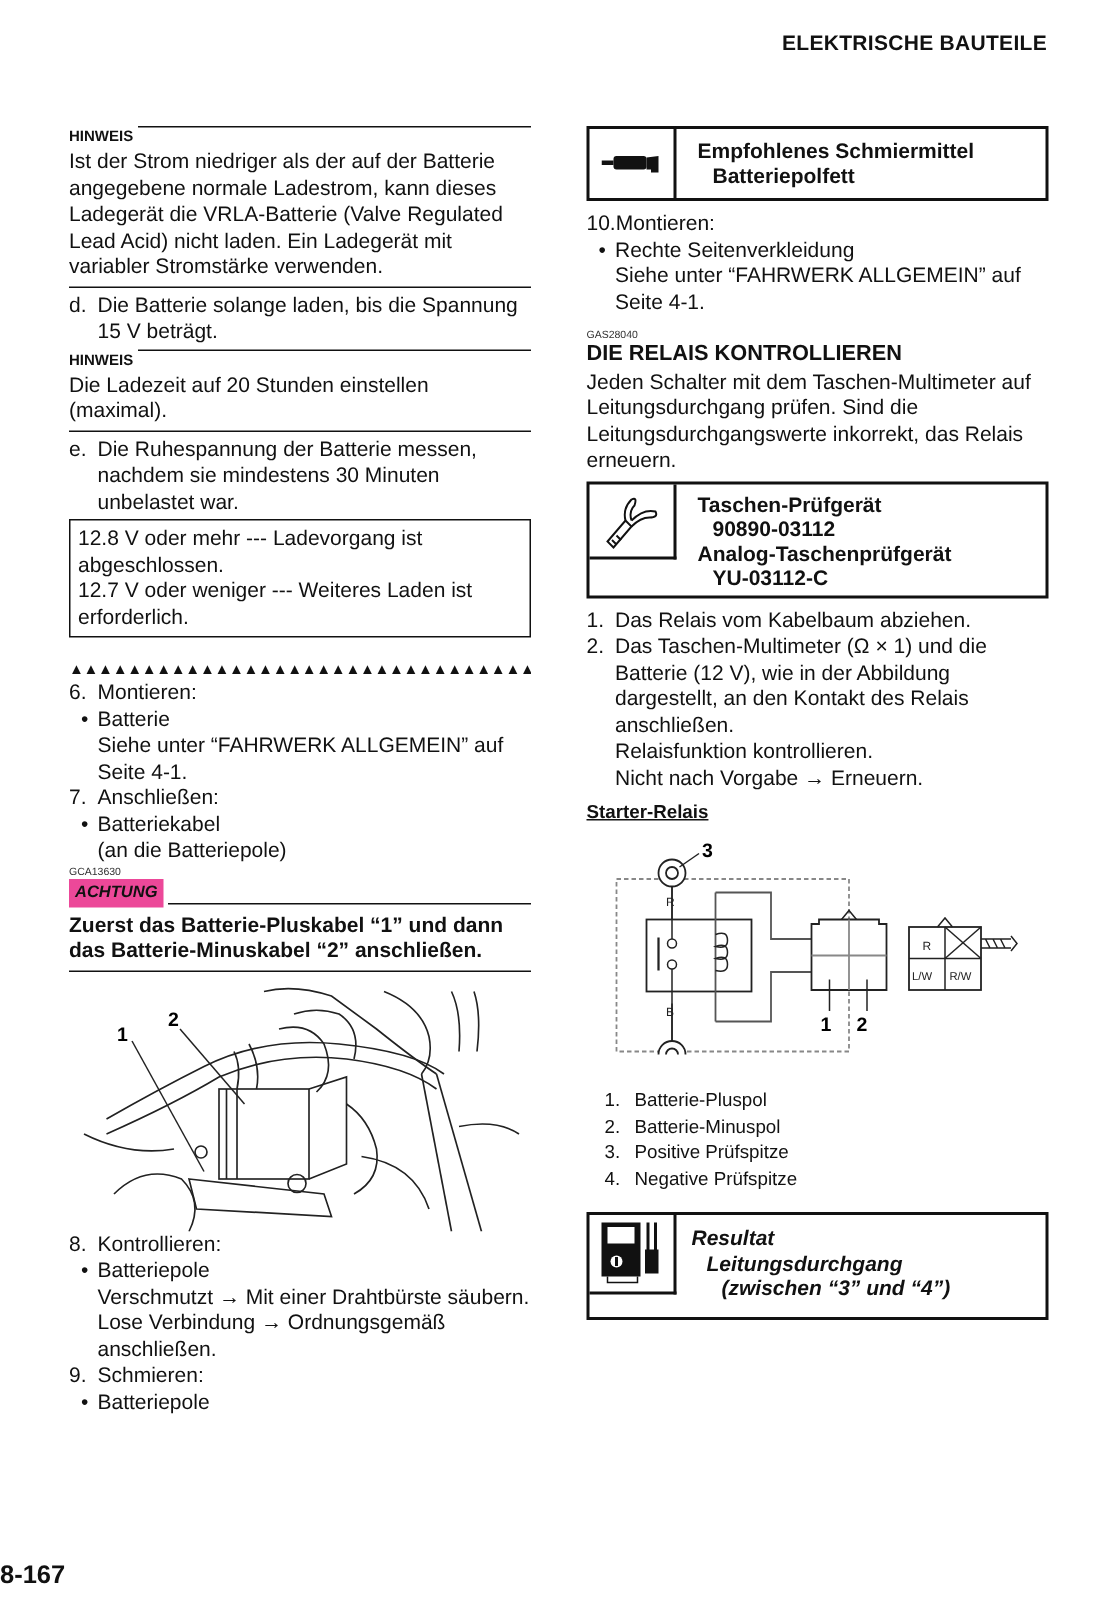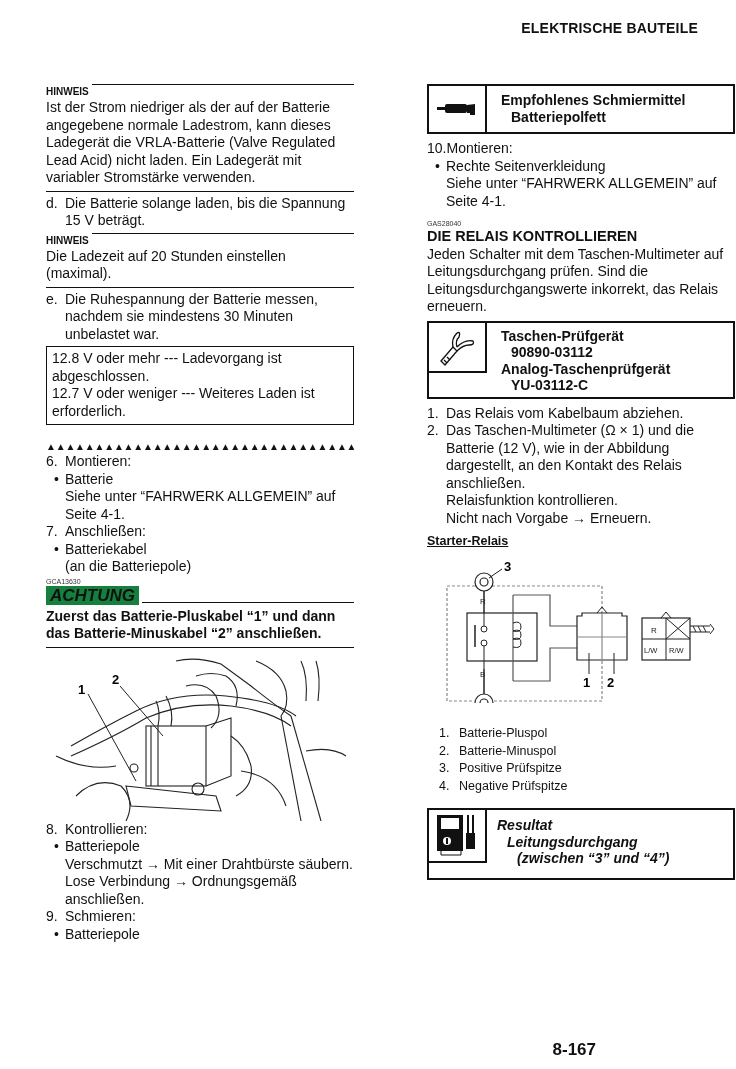--- a/index.html
+++ b/index.html
@@ -6,21 +6,21 @@
   body {
     width: 736px; height: 1069px; position: relative; overflow: hidden;
     font-family: "Liberation Sans", sans-serif; color: #111;
   }
   .page-title {
     position: absolute; right: 38px; top: 20px;
     font-size: 14px; font-weight: bold; letter-spacing: 0.2px; text-align: center;
   }
   .col { position: absolute; top: 84px; width: 308px; font-size: 14px; line-height: 17.5px; }
   .col-left { left: 46px; }
-  .col-right { left: 391px; margin-left: 36px; }
+  .col-right { left: 391px; }
 
   .hinweis-head {
     display: flex; align-items: flex-start; font-weight: bold; font-size: 10px;
     line-height: 15px;
   }
   .hinweis-head .rule { flex: 1; border-bottom: 1.5px solid #111; margin-left: 3px; margin-bottom: 3px; }
   .hinweis-body { margin: 2px 0 0 0; }
   .end-rule { border-top: 1.5px solid #111; margin: 4px 0 3px 0; }
   .p { margin: 0; }
   .item { display: flex; }
@@ -32,41 +32,41 @@
   .ind2 { padding-left: 19px; }
 
   .value-box { border: 1.5px solid #111; padding: 3px 5px 4px 5px; margin: 3px 0 0 0; }
   .warn-row {
     margin-top: 16px; font-size: 10px; letter-spacing: -0.2px; line-height: 12px;
     color: #111; white-space: nowrap; overflow: hidden;
   }
   .ref-code { font-size: 7px; line-height: 8px; color: #333; margin-top: 2px; }
   .achtung-row { display: flex; align-items: flex-end; }
   .achtung {
-    background: #15803d; font-weight: bold; font-style: italic; font-size: 17px;
+    background: #ec4899; font-weight: bold; font-style: italic; font-size: 11px;
     padding: 1px 4px; line-height: 17px;
   }
   .achtung-row .rule { flex: 1; border-bottom: 1.5px solid #111; margin-left: 3px; margin-bottom: 2px; }
   .achtung-text { font-weight: bold; margin: 3px 0 0 0; }
 
   .photo { margin-top: 8px; height: 165px; width: 308px; position: relative; }
 
   .spec-box { display: flex; border: 2px solid #111; }
   .spec-box .icon-cell {
     width: 56px; border-right: 2px solid #111; display: flex; align-items: center; justify-content: center;
   }
   .spec-box .text-cell { padding: 5px 10px 6px 12px; font-weight: bold; line-height: 16.5px; }
   .lube-box { height: 46px; }
   .lube-box .text-cell { padding-top: 6px; padding-left: 14px; }
   .section-head { font-weight: bold; font-size: 14.5px; margin: 0; }
   .diagram-title { font-weight: bold; font-size: 12.5px; margin-top: 6px; text-decoration: underline; }
   .legend { font-size: 12.5px; line-height: 17.5px; margin-top: 4px; padding-left: 12px; }
   .legend .item .num { width: 20px; }
   .page-number {
-    position: absolute; left: 0; width: 596px; text-align: right; top: 1040px;
+    position: absolute; left: 0; width: 596px; text-align: left; top: 1040px;
     font-size: 17px; font-weight: bold;
   }
 </style>
 </head>
 <body>
 
 <div class="page-title">ELEKTRISCHE BAUTEILE</div>
 
 <div class="col col-left">
   <div class="hinweis-head">

